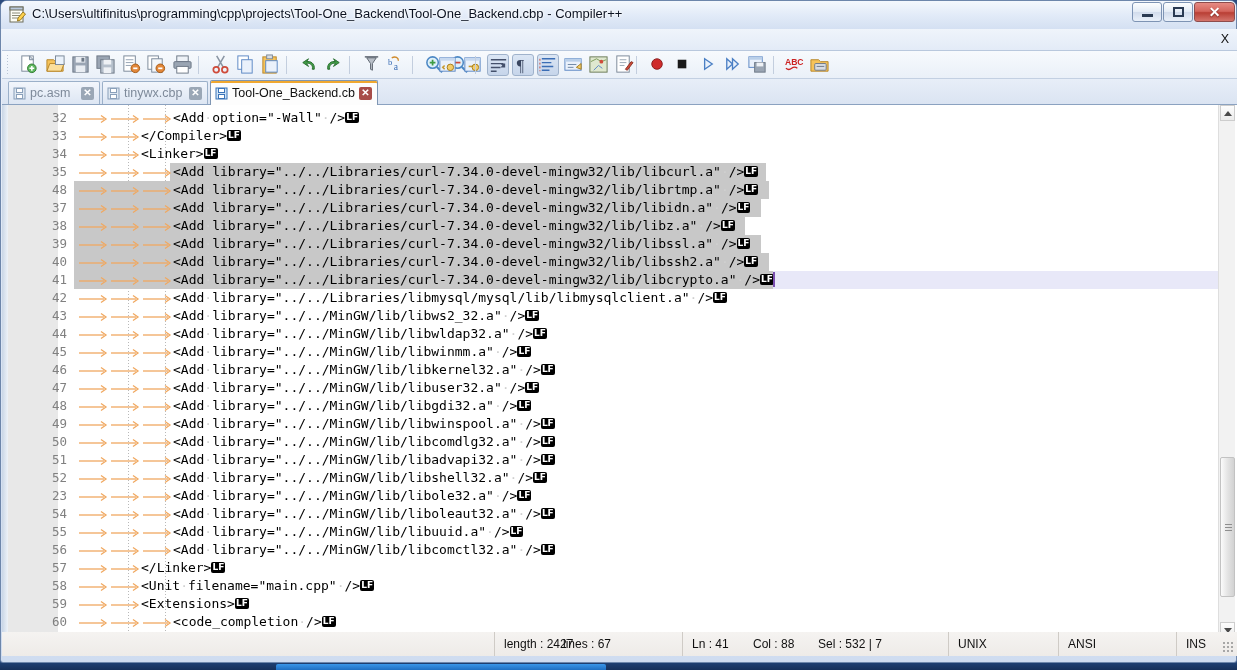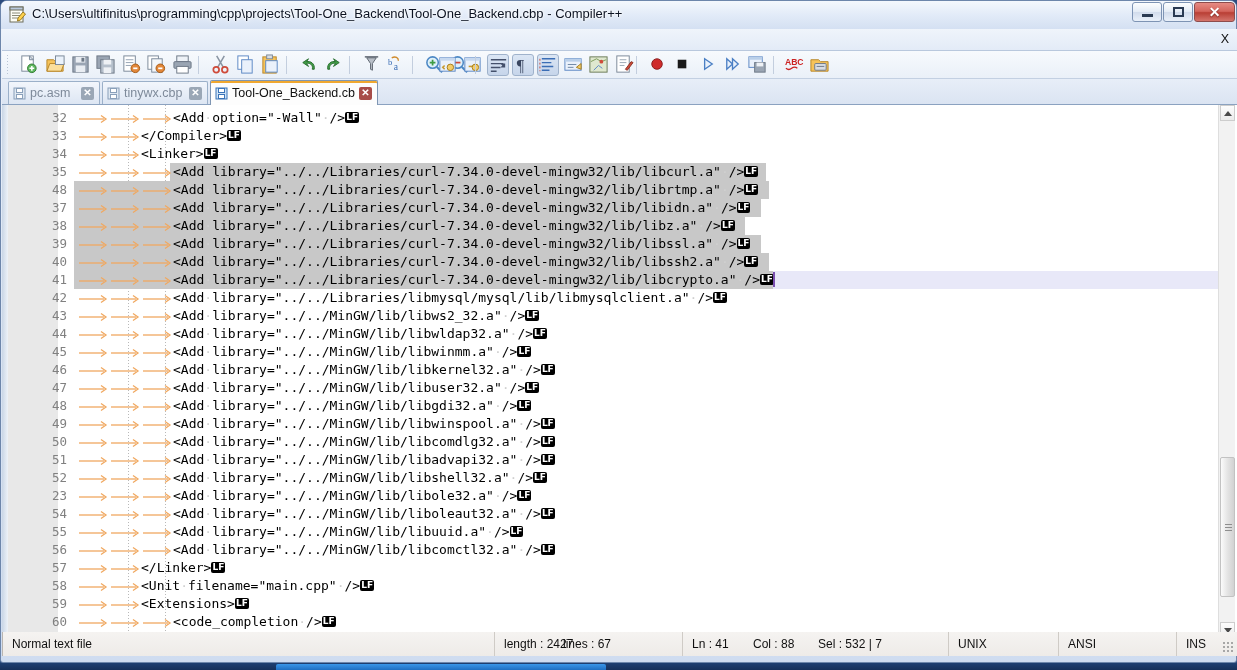--- a/index.html
+++ b/index.html
@@ -723,21 +723,20 @@
     </div>
     <div id="vthumb">
       <i class="grip"></i>
     </div>
     <div class="sbtn" id="sb-down">
       <i class="arrow down"></i>
     </div>
   </div>
 
   <div id="statusbar">
-    <div class="scell first" style="left:0;width:492px">Normal text file</div>
     <div class="scell" style="left:492px;width:60px">length : 2427</div>
     <div class="scell" style="left:552px;width:128px;border-left:none">lines : 67</div>
     <div class="scell" style="left:680px;width:62px">Ln : 41</div>
     <div class="scell" style="left:742px;width:65px;border-left:none">Col : 88</div>
     <div class="scell" style="left:807px;width:139px;border-left:none">Sel : 532 | 7</div>
     <div class="scell" style="left:946px;width:110px">UNIX</div>
     <div class="scell" style="left:1056px;width:118px">ANSI</div>
     <div class="scell" style="left:1174px;width:44px">INS</div>
     <div id="grip"></div>
   </div>

